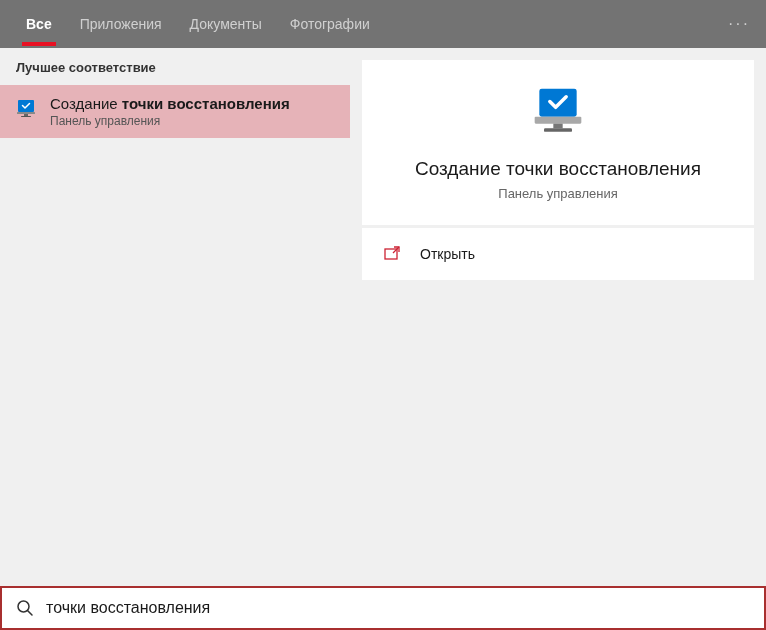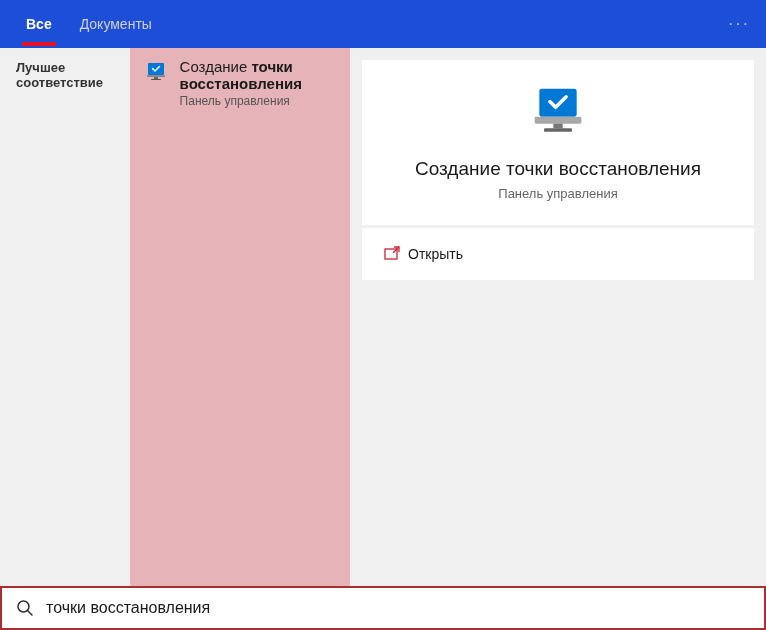--- a/index.html
+++ b/index.html
@@ -11,21 +11,21 @@
     body {
       width: 766px;
       height: 630px;
       background: #1a1a1a;
       display: flex;
       flex-direction: column;
       overflow: hidden;
     }
     .header-tabs {
       height: 48px;
-      background: #1d4ed8;
+      background: #737373;
       display: flex;
       align-items: center;
       padding: 0 0 0 12px;
       gap: 0;
       position: relative;
     }
     .tab {
       color: #d0d0d0;
       font-size: 14px;
       padding: 14px 14px;
@@ -65,21 +65,21 @@
     }
     .content {
       flex: 1;
       display: flex;
       background: #f0f0f0;
     }
     .left-pane {
       width: 350px;
       background: #f0f0f0;
       display: flex;
-      flex-direction: row;
+      flex-direction: column;
     }
     .section-header {
       font-size: 13px;
       font-weight: 600;
       color: #333;
       padding: 12px 16px 10px 16px;
     }
     .result-item {
       background: #e6b3b8;
       padding: 10px 14px;
@@ -144,21 +144,21 @@
       margin-top: 6px;
     }
     .preview-actions {
       background: #fff;
       margin-top: 3px;
       padding: 4px 0;
     }
     .action-item {
       display: flex;
       align-items: center;
-      gap: 8px;
+      gap: 20px;
       padding: 14px 22px;
       cursor: pointer;
       font-size: 14px;
       color: #1a1a1a;
     }
     .action-icon {
       width: 16px;
       height: 16px;
     }
     .search-bar {
@@ -182,21 +182,23 @@
       font-size: 16px;
       color: #1a1a1a;
       background: transparent;
     }
   </style>
 </head>
 <body>
 
 <div class="header-tabs">
   <div class="tab active">Все</div>
+  <div class="tab">Приложения</div>
   <div class="tab">Документы</div>
+  <div class="tab">Фотографии</div>
   <div class="more-button">
     <span>···</span>
   </div>
 </div>
 
 <div class="content">
   <div class="left-pane">
     <div class="section-header">Лучшее соответствие</div>
     <div class="result-item">
       <span class="result-icon">

